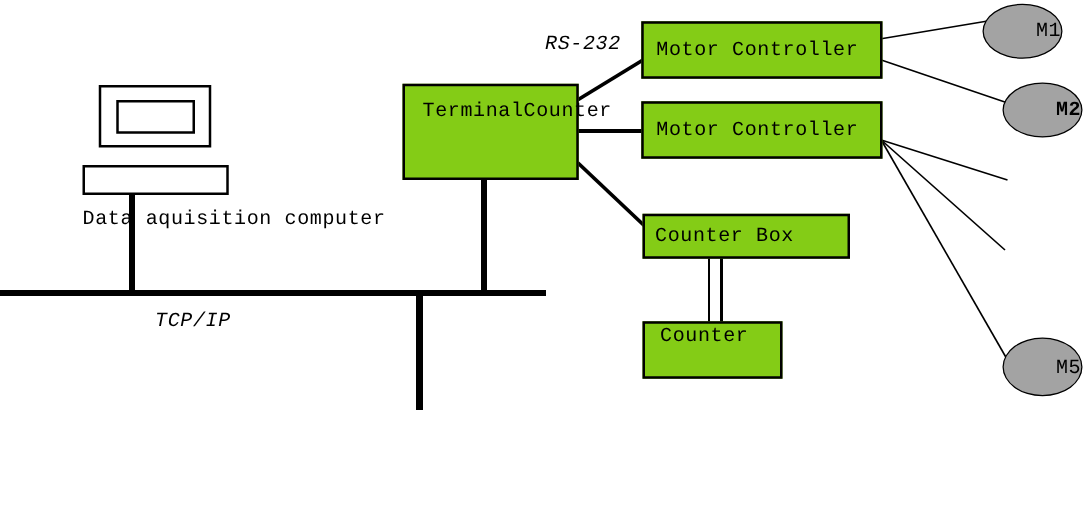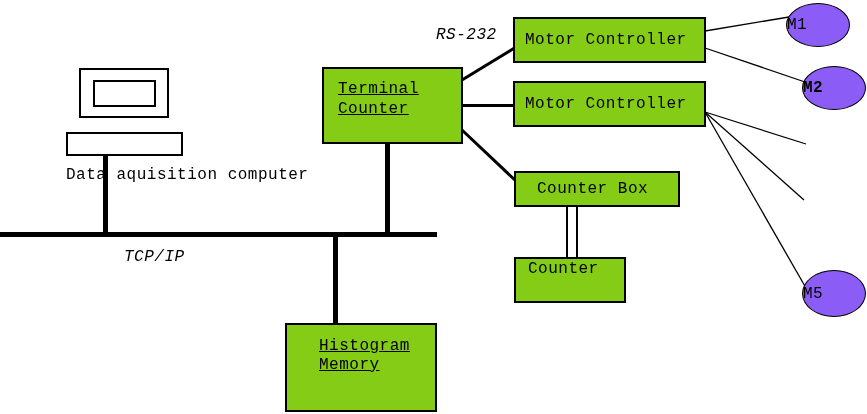--- a/index.html
+++ b/index.html
@@ -7,30 +7,30 @@
     position:relative;width:867px;height:414px;background:#ffffff;
     font-family:"Liberation Mono","DejaVu Sans Mono",monospace;
     font-size:16px;letter-spacing:0.5px;color:#000;overflow:hidden;
   }
   .connectors{position:absolute;left:0;top:0;width:867px;height:414px;}
   .box{
     position:absolute;border:2px solid #000;background:#84cc16;
     box-sizing:border-box;display:flex;white-space:pre;
   }
   .box-center{align-items:center;}
-  .box-col{flex-direction:column;text-decoration:underline;}
+  .box-col{}
   .ts{left:322px;top:67px;width:141px;height:77px;padding:10px 0 0 14px;line-height:20px;}
   .mc1{left:513px;top:17px;width:193px;height:46px;padding-left:10px;}
   .mc2{left:513px;top:81px;width:193px;height:46px;padding-left:10px;}
-  .cb{left:514px;top:171px;width:166px;height:36px;padding-left:21px;}
+  .cb{left:514px;top:171px;width:166px;height:36px;padding-left:8px;}
   .cnt{left:514px;top:257px;width:112px;height:46px;padding:1px 0 0 12px;}
   .hist{left:285px;top:323px;width:152px;height:89px;padding:12px 0 0 32px;line-height:19px;}
   .motor{
-    position:absolute;border:1.5px solid #000;border-radius:50%;background:#8b5cf6;
-    box-sizing:border-box;display:flex;align-items:center;justify-content:flex-start;
+    position:absolute;border:1.5px solid #000;border-radius:50%;background:#a3a3a3;
+    box-sizing:border-box;display:flex;align-items:center;justify-content:flex-end;
   }
   .m1{left:786px;top:3px;width:64px;height:44px;}
   .m2{left:802px;top:66px;width:64px;height:44px;font-weight:bold;}
   .m3{left:802px;top:128px;width:62px;height:45px;}
   .m4{left:802px;top:193px;width:64px;height:46px;}
   .m5{left:802px;top:270px;width:64px;height:47px;}
   .part{position:absolute;border:2px solid #000;background:#fff;box-sizing:border-box;}
   .monitor{left:79px;top:68px;width:90px;height:50px;}
   .screen{left:93px;top:80px;width:63px;height:27px;}
   .keyboard{left:66px;top:132px;width:117px;height:24px;}
@@ -85,24 +85,20 @@
   </div>
 
   <div class="box box-center cb">
     <span>Counter Box</span>
   </div>
 
   <div class="box cnt">
     <span>Counter</span>
   </div>
 
-  <div class="box box-col hist">
-    <span>Histogram</span>
-    <span>Memory</span>
-  </div>
 
   <div class="motor m1">
     <span>M1</span>
   </div>
   <div class="motor m2">
     <span>M2</span>
   </div>
   <div class="motor m5">
     <span>M5</span>
   </div>

